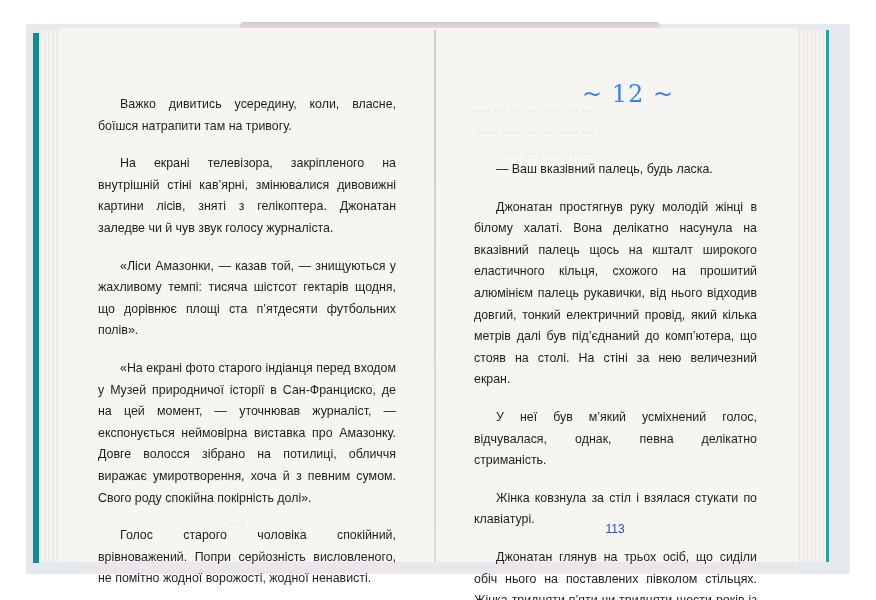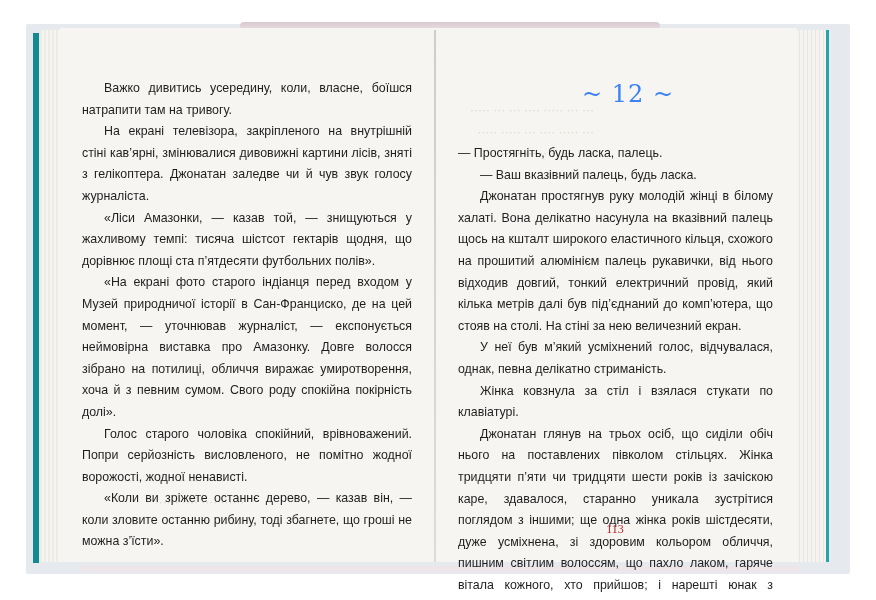--- a/index.html
+++ b/index.html
@@ -17,28 +17,28 @@
   .page { position:absolute; top:28px; height:534px; background:#f6f5f1; }
   .page.left { left:60px; width:375px; }
   .page.right { left:435px; width:362px; }
   .gutter { position:absolute; left:434px; top:30px; width:2px; height:532px;
      background:linear-gradient(#cfcdc7,#dedcd6); }
   .headband { position:absolute; left:240px; top:22px; width:420px; height:8px;
      background:linear-gradient(#d9c9cf,#e9dfe2); border-radius:4px; }
   .headband.bottom { top:566px; left:80px; width:720px; height:6px; background:#ede5e8; }
   .text { position:absolute; font-family:"Liberation Sans", sans-serif; font-size:12.4px;
           line-height:21.6px; color:#1e1e1e; text-align:justify; }
-  .text p { margin:0; text-indent:22px; }
+  .text p { margin:16px; text-indent:22px; }
   .text p.noindent { text-indent:0; }
   .left-text { left:82px; top:78px; width:330px; }
   .right-text { left:458px; top:143px; width:315px; }
   .chapter { position:absolute; left:578px; top:80px; width:100px; text-align:center;
      font-family:"DejaVu Serif", serif; font-size:24px; color:#3b82f6; letter-spacing:1px; }
   .page-num { position:absolute; left:595px; top:522px; width:40px; text-align:center;
-     font-family:Liberation Serif, serif; font-size:12px; color:#b91c1c; }
+     font-family:Liberation Sans, sans-serif; font-size:12px; color:#1d4ed8; }
   .ghost { position:absolute; font-family:"Liberation Sans", sans-serif; font-size:12px;
      color:#d8d7d2; line-height:21.6px; transform:scaleX(-1); white-space:nowrap; }
 </style>
 </head>
 <body>
 
 <div class="cover"></div>
 <div class="cover right"></div>
 <div class="teal-left"></div>
 <div class="teal-right"></div>
@@ -63,21 +63,20 @@
   <p>На екрані телевізора, закріпленого на внутрішній стіні кав’ярні, змінювалися дивовижні картини лісів, зняті з гелікоптера. Джонатан заледве чи й чув звук голосу журналіста.</p>
   <p>«Ліси Амазонки, — казав той, — знищуються у жахливому темпі: тисяча шістсот гектарів щодня, що дорівнює площі ста п’ятдесяти футбольних полів».</p>
   <p>«На екрані фото старого індіанця перед входом у Музей природничої історії в Сан-Франциско, де на цей момент, — уточнював журналіст, — експонується неймовірна виставка про Амазонку. Довге волосся зібрано на потилиці, обличчя виражає умиротворення, хоча й з певним сумом. Свого роду спокійна покірність долі».</p>
   <p>Голос старого чоловіка спокійний, врівноважений. Попри серйозність висловленого, не помітно жодної ворожості, жодної ненависті.</p>
   <p>«Коли ви зріжете останнє дерево, — казав він, — коли зловите останню рибину, тоді збагнете, що гроші не можна з’їсти».</p>
 </div>
 
 <div class="chapter">~ 12 ~</div>
 
 <div class="text right-text">
-  <p class="noindent">— Простягніть, будь ласка, палець.</p>
   <p>— Ваш вказівний палець, будь ласка.</p>
   <p>Джонатан простягнув руку молодій жінці в білому халаті. Вона делікатно насунула на вказівний палець щось на кшталт широкого еластичного кільця, схожого на прошитий алюмінієм палець рукавички, від нього відходив довгий, тонкий електричний провід, який кілька метрів далі був під’єднаний до комп’ютера, що стояв на столі. На стіні за нею величезний екран.</p>
   <p>У неї був м’який усміхнений голос, відчувалася, однак, певна делікатно стриманість.</p>
   <p>Жінка ковзнула за стіл і взялася стукати по клавіатурі.</p>
   <p>Джонатан глянув на трьох осіб, що сиділи обіч нього на поставлених півколом стільцях. Жінка тридцяти п’яти чи тридцяти шести років із зачіскою каре, здавалося, старанно уникала зустрітися поглядом з іншими; ще одна жінка років шістдесяти, дуже усміхнена, зі здоровим кольором обличчя, пишним світлим волоссям, що пахло лаком, гаряче вітала кожного, хто прийшов; і нарешті юнак з повадками студента, неголений, з розтріпаним волоссям, очі якого регулярно блукали в декольте жінки-науковця. Треба зазначити, що її білий халатик не приховував пари гарненьких грудей.</p>
 </div>
 
 <div class="page-num">113</div>
 
 </body></html>

